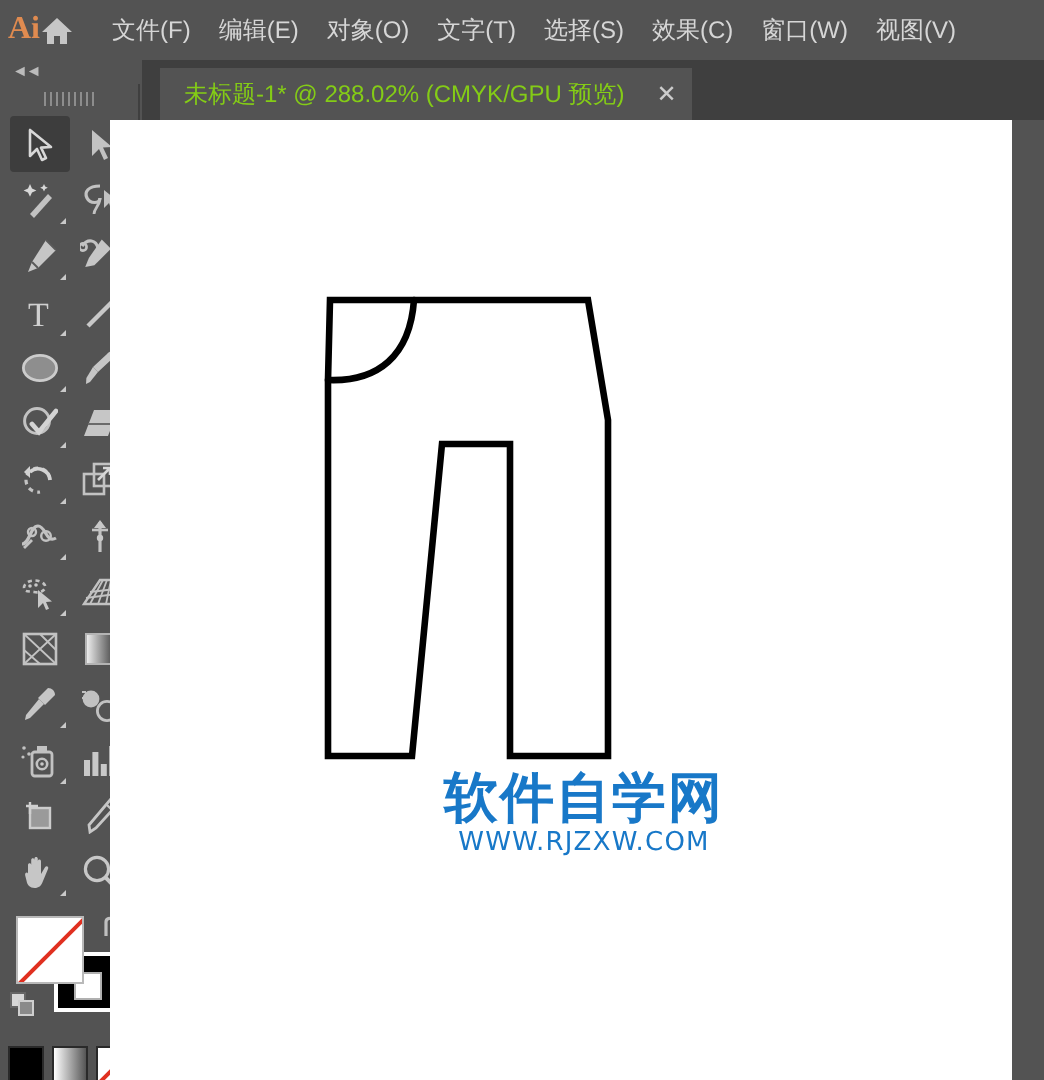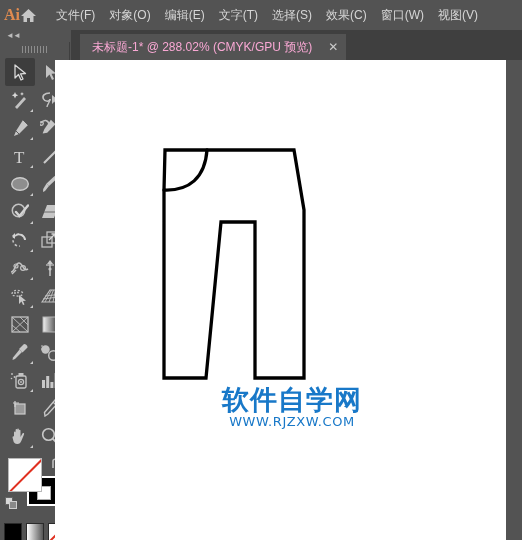--- a/index.html
+++ b/index.html
@@ -161,21 +161,21 @@
     background: #3f3f3f;
   }
   .doctab {
     position: absolute; left: 9px; top: 4px;
     height: 26px;
     background: #535353;
     display: flex; align-items: center;
     padding: 0 8px 0 12px;
   }
   .doctab-label {
-    color: #f9a8d4;
+    color: #84cc16;
     font-size: 12px;
     white-space: nowrap;
   }
   .doctab-close {
     color: #cccccc;
     font-size: 12px;
     margin-left: 16px;
     cursor: default;
   }
 
@@ -218,22 +218,22 @@
   <div class="menubar">
     <div class="ai-logo">Ai</div>
     <div class="home-icon">
       <svg width="17" height="15" viewBox="0 0 17 15">
         <path d="M8.5 1 L16 8 L13.5 8 L13.5 14 L10 14 L10 10 L7 10 L7 14 L3.5 14 L3.5 8 L1 8 Z" fill="#c6c6c6"></path>
       </svg>
     </div>
     <div class="mb-sep"></div>
     <div class="menu-items">
       <div class="menu-item">文件(F)</div>
+      <div class="menu-item">编辑(E)</div>
       <div class="menu-item">对象(O)</div>
-      <div class="menu-item">编辑(E)</div>
       <div class="menu-item">文字(T)</div>
       <div class="menu-item">选择(S)</div>
       <div class="menu-item">效果(C)</div>
       <div class="menu-item">窗口(W)</div>
       <div class="menu-item">视图(V)</div>
     </div>
   </div>
 
   <div class="toolpanel">
 

